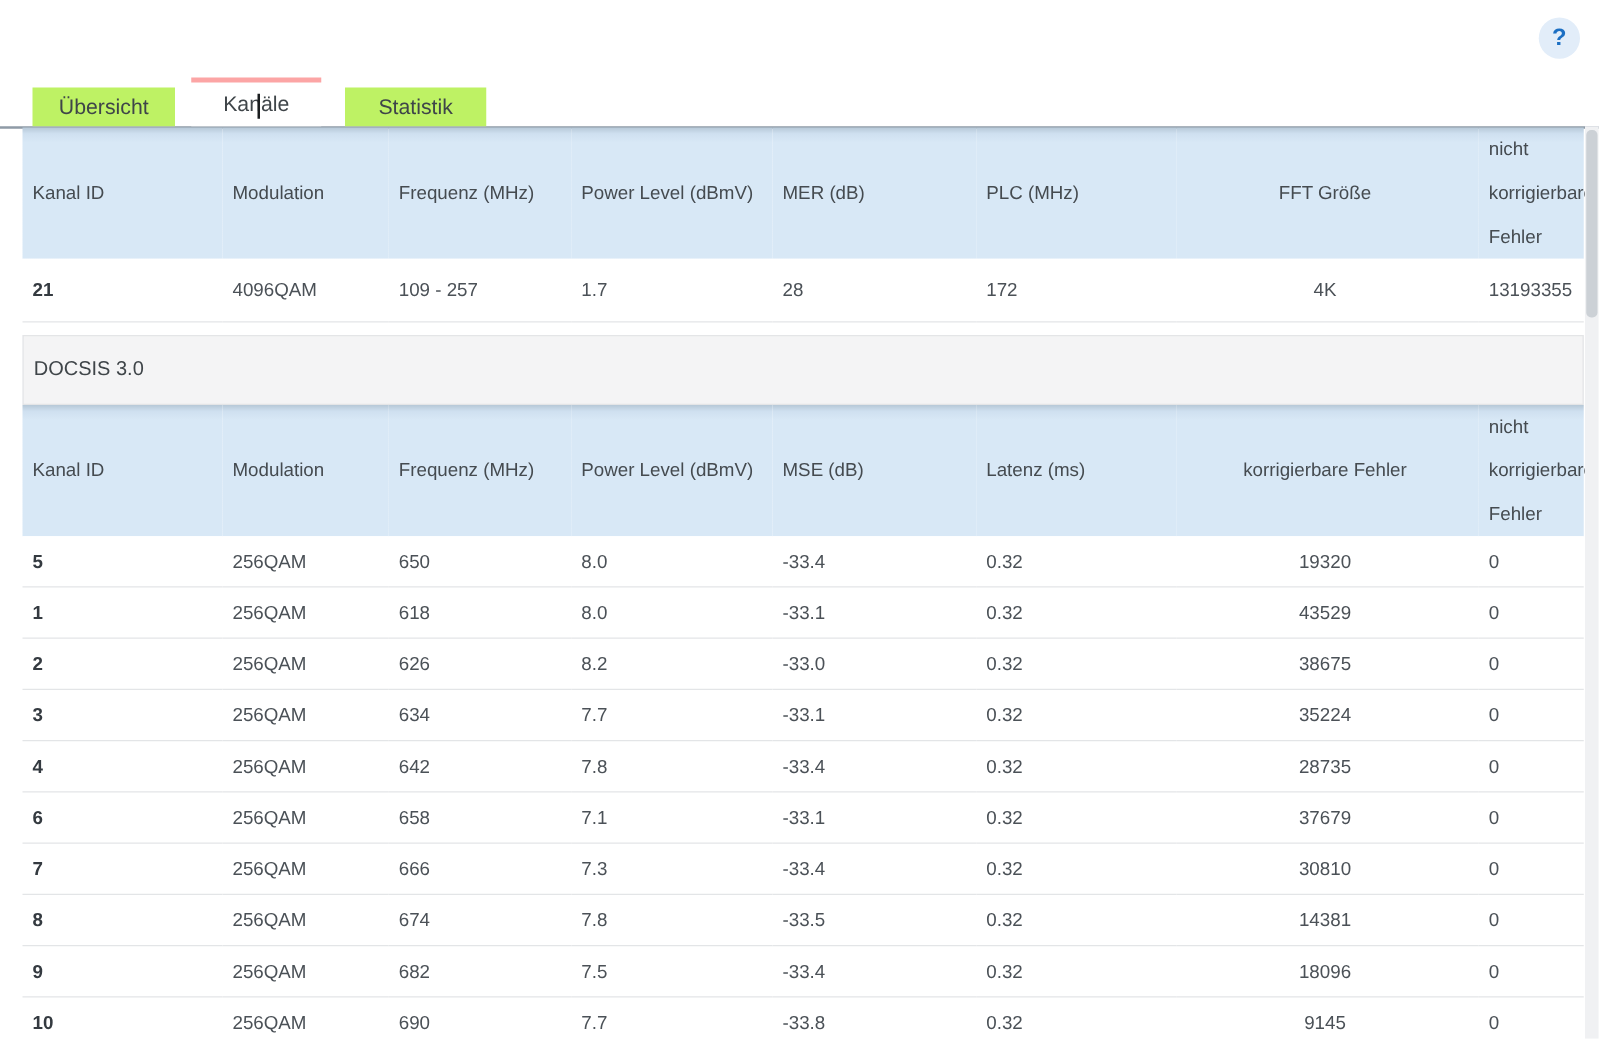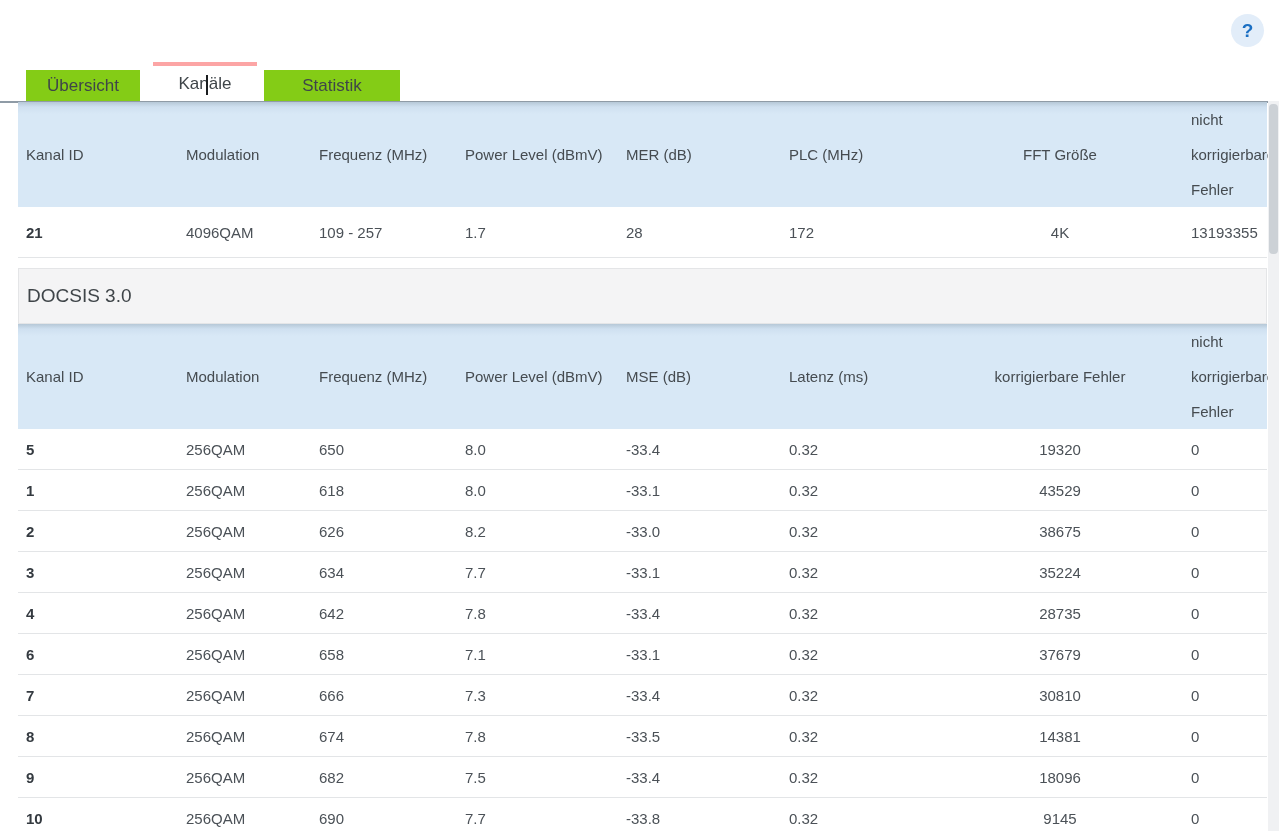--- a/index.html
+++ b/index.html
@@ -16,27 +16,27 @@
   .bc-sep{margin:0 13px;color:#4a5055;font-size:15px;}
   .help-btn{
     position:absolute;right:15px;top:14px;width:33px;height:33px;border-radius:50%;
     background:#e2edf9;color:#1b6fc3;font-weight:bold;font-size:19px;border:none;
     display:flex;align-items:center;justify-content:center;cursor:pointer;
     font-family:"Liberation Sans","DejaVu Sans",sans-serif;
   }
   
   .tabs{display:flex;align-items:flex-end;height:39px;padding-left:26px;}
   .tab{
-    box-sizing:border-box;background:#84cc16;color:#3f4549;font-size:17px;height:31px;
+    box-sizing:border-box;background:#bef264;color:#3f4549;font-size:17px;height:31px;
     display:flex;align-items:center;justify-content:center;border:none;cursor:pointer;
     font-family:"Liberation Sans","DejaVu Sans",sans-serif;position:relative;
   }
   .tab:nth-child(1){width:114px;margin-right:13px;}
   .tab:nth-child(2){width:104px;margin-right:7px;}
-  .tab:nth-child(3){width:136px;margin-right:8px;}
+  .tab:nth-child(3){width:113px;margin-right:8px;margin-left:12px;}
   .tab:nth-child(4){width:156px;margin-right:8px;}
   .tab:nth-child(5){width:223px;}
   .tab.active{background:#ffffff;height:39px;border-top:4px solid #fca5a5;}
   .caret{position:absolute;left:50.5%;top:9px;width:2px;height:20px;background:#1a1d1f;}
   .divider{height:2px;width:1279px;background:#8f9ba6;}
   
   .content{position:absolute;left:18px;top:102px;width:1249px;}
   table{border-collapse:collapse;table-layout:fixed;width:1249px;font-size:15px;}
   th:nth-child(1),td:nth-child(1){width:140px;}
   th:nth-child(2),td:nth-child(2){width:113px;}
@@ -54,21 +54,21 @@
   #t2 thead th{height:82px;}
   tbody td{
     background:#fff;height:40px;border-bottom:1px solid #e3e5e7;
     padding:0 12px 0 8px;color:#4b5157;vertical-align:middle;
   }
   #t1 tbody td{height:50px;}
   tbody td:first-child{font-weight:bold;color:#343a40;}
   .section-label{
     box-sizing:border-box;margin-top:10px;height:56px;background:#f4f4f5;
     border:1px solid #e4e5e7;display:flex;align-items:center;
-    padding-left:8px;font-size:19px;color:#3f4549;
+    padding-left:8px;font-size:16px;color:#3f4549;
   }
   
   .scrollbar{position:absolute;right:0;top:101px;width:11px;height:730px;background:#f0f1f3;}
   .scroll-thumb{width:9px;margin:3px auto 0 auto;height:150px;background:#ccd1d6;border-radius:4px;}
 </style>
 </head>
 <body>
 
 <header class="topbar">
   <button class="help-btn">?</button>

